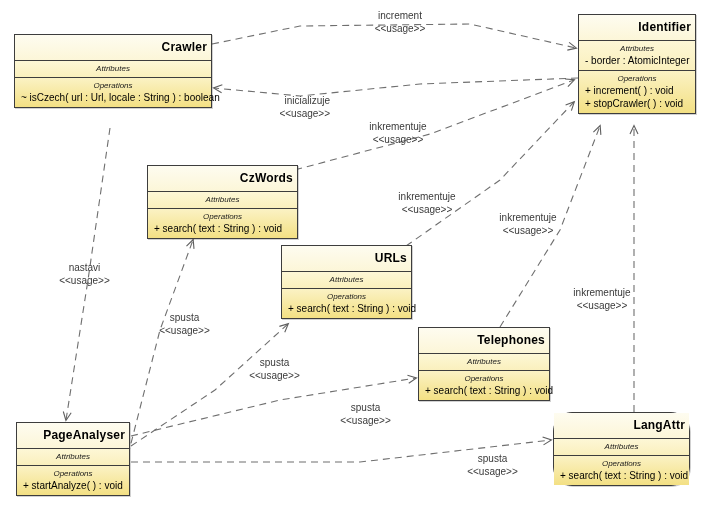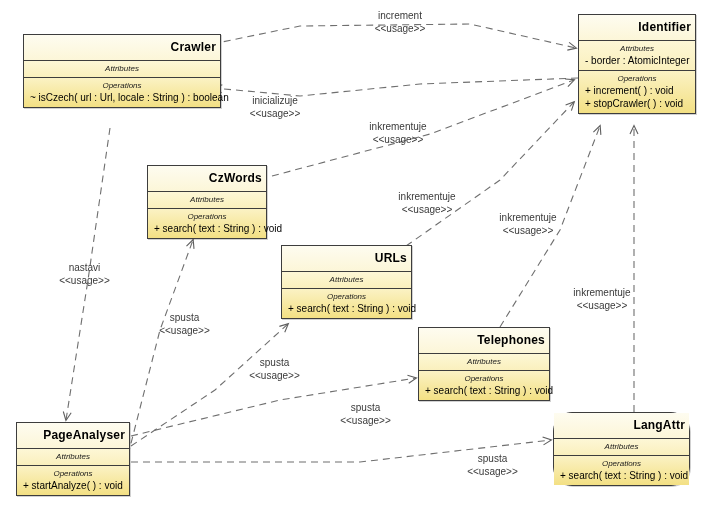--- a/index.html
+++ b/index.html
@@ -116,21 +116,21 @@
       <path d="M 128 455 L 160 330 L 193 240"></path>
 
       <path d="M 131 446 L 215 390 L 288 324"></path>
 
       <path d="M 131 436 L 280 400 L 416 378"></path>
 
       <path d="M 131 462 L 360 462 L 551 440"></path>
     </g>
   </svg>
 
-  <div class="uml-class" style="left:14px; top:34px; width:198px;margin-left:9px;">
+  <div class="uml-class" style="left:14px; top:34px; width:198px;">
     <div class="uml-name">Crawler</div>
     <div class="uml-section sec-attrs">
       <div class="uml-section-title">Attributes</div>
     </div>
     <div class="uml-section sec-ops">
       <div class="uml-section-title">Operations</div>
       <div class="uml-member">~ isCzech( url : Url, locale : String ) : boolean</div>
     </div>
   </div>
 
@@ -140,21 +140,21 @@
       <div class="uml-section-title">Attributes</div>
       <div class="uml-member">- border : AtomicInteger</div>
     </div>
     <div class="uml-section sec-ops">
       <div class="uml-section-title">Operations</div>
       <div class="uml-member">+ increment( ) : void</div>
       <div class="uml-member">+ stopCrawler( ) : void</div>
     </div>
   </div>
 
-  <div class="uml-class" style="left:147px; top:165px; width:120px;">
+  <div class="uml-class" style="left:147px; top:165px; width:151px;">
     <div class="uml-name">CzWords</div>
     <div class="uml-section sec-attrs">
       <div class="uml-section-title">Attributes</div>
     </div>
     <div class="uml-section sec-ops">
       <div class="uml-section-title">Operations</div>
       <div class="uml-member">+ search( text : String ) : void</div>
     </div>
   </div>
 
@@ -200,21 +200,21 @@
       <div class="uml-section-title">Operations</div>
       <div class="uml-member">+ startAnalyze( ) : void</div>
     </div>
   </div>
 
   <div class="edge-label" style="left:345px; top:9px; width:110px;">
     <span class="lbl-name">increment</span>
     <span class="lbl-stereo">&lt;&lt;usage&gt;&gt;</span>
   </div>
 
-  <div class="edge-label" style="left:220px; top:94px; width:110px;">
+  <div class="edge-label" style="left:220px; top:94px; width:110px;text-align:right;">
     <span class="lbl-name">inicializuje</span>
     <span class="lbl-stereo">&lt;&lt;usage&gt;&gt;</span>
   </div>
 
   <div class="edge-label" style="left:343px; top:120px; width:110px;">
     <span class="lbl-name">inkrementuje</span>
     <span class="lbl-stereo">&lt;&lt;usage&gt;&gt;</span>
   </div>
 
   <div class="edge-label" style="left:372px; top:190px; width:110px;">

